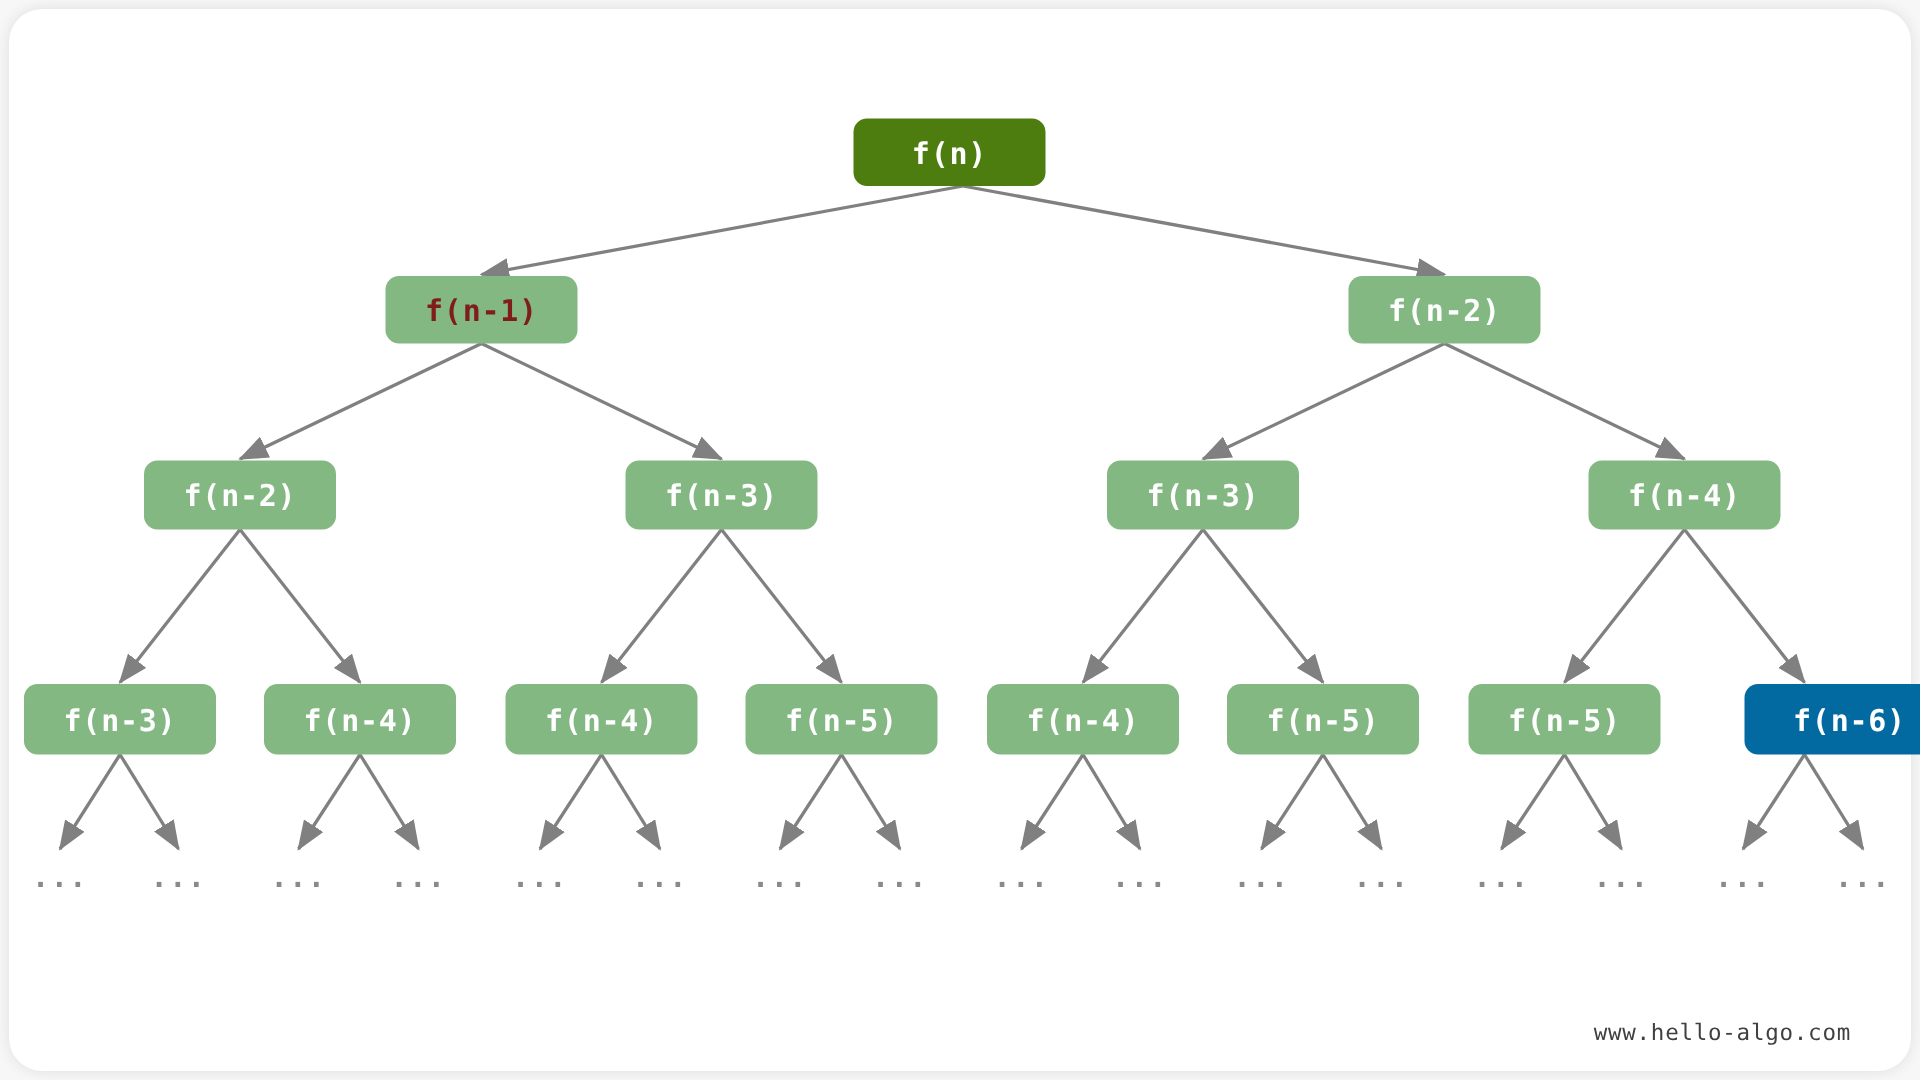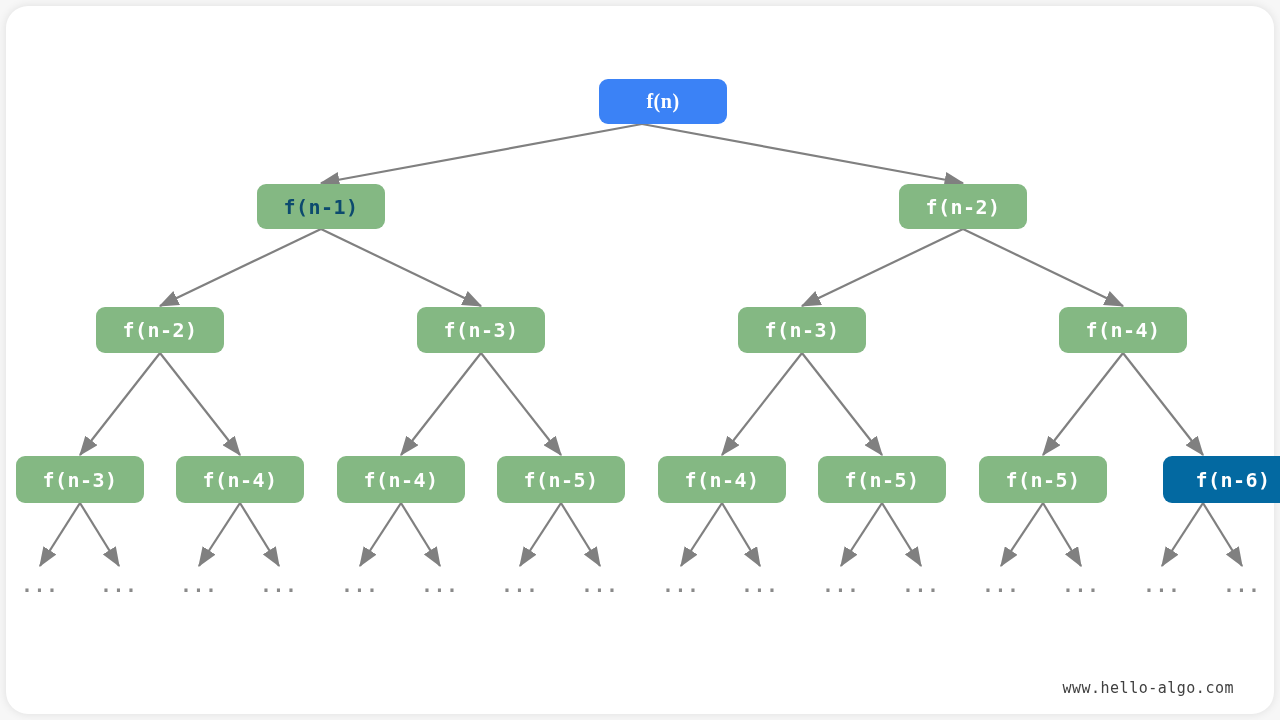--- a/index.html
+++ b/index.html
@@ -114,22 +114,22 @@
         <line x1="882" y1="503" x2="841" y2="566" stroke="#808080" stroke-width="2.2" marker-end="url(#arrowhead)"></line>
         <line x1="882" y1="503" x2="921" y2="566" stroke="#808080" stroke-width="2.2" marker-end="url(#arrowhead)"></line>
         <line x1="1043" y1="503" x2="1001" y2="566" stroke="#808080" stroke-width="2.2" marker-end="url(#arrowhead)"></line>
         <line x1="1043" y1="503" x2="1081" y2="566" stroke="#808080" stroke-width="2.2" marker-end="url(#arrowhead)"></line>
         <line x1="1203" y1="503" x2="1162" y2="566" stroke="#808080" stroke-width="2.2" marker-end="url(#arrowhead)"></line>
         <line x1="1203" y1="503" x2="1242" y2="566" stroke="#808080" stroke-width="2.2" marker-end="url(#arrowhead)"></line>
       </g>
   </svg>
 
   <div id="node-layer">
-      <div class="node" style="left: 599px; top: 79px; width: 128px; height: 45px; background: #3b82f6; color: rgb(255, 255, 255); font-family: Liberation Serif, serif;">f(n)</div>
-      <div class="node" style="left: 257px; top: 184px; width: 128px; height: 45px; background: rgb(132, 184, 131); color: #0c4a6e;">f(n-1)</div>
+      <div class="node" style="left: 569px; top: 79px; width: 128px; height: 45px; background: #4d7c0f; color: rgb(255, 255, 255);">f(n)</div>
+      <div class="node" style="left: 257px; top: 184px; width: 128px; height: 45px; background: rgb(132, 184, 131); color: #7f1d1d;">f(n-1)</div>
       <div class="node" style="left: 899px; top: 184px; width: 128px; height: 45px; background: rgb(132, 184, 131); color: rgb(255, 255, 255);">f(n-2)</div>
       <div class="node" style="left: 96px; top: 307px; width: 128px; height: 46px; background: rgb(132, 184, 131); color: rgb(255, 255, 255);">f(n-2)</div>
       <div class="node" style="left: 417px; top: 307px; width: 128px; height: 46px; background: rgb(132, 184, 131); color: rgb(255, 255, 255);">f(n-3)</div>
       <div class="node" style="left: 738px; top: 307px; width: 128px; height: 46px; background: rgb(132, 184, 131); color: rgb(255, 255, 255);">f(n-3)</div>
       <div class="node" style="left: 1059px; top: 307px; width: 128px; height: 46px; background: rgb(132, 184, 131); color: rgb(255, 255, 255);">f(n-4)</div>
       <div class="node" style="left: 16px; top: 456px; width: 128px; height: 47px; background: rgb(132, 184, 131); color: rgb(255, 255, 255);">f(n-3)</div>
       <div class="node" style="left: 176px; top: 456px; width: 128px; height: 47px; background: rgb(132, 184, 131); color: rgb(255, 255, 255);">f(n-4)</div>
       <div class="node" style="left: 337px; top: 456px; width: 128px; height: 47px; background: rgb(132, 184, 131); color: rgb(255, 255, 255);">f(n-4)</div>
       <div class="node" style="left: 497px; top: 456px; width: 128px; height: 47px; background: rgb(132, 184, 131); color: rgb(255, 255, 255);">f(n-5)</div>
       <div class="node" style="left: 658px; top: 456px; width: 128px; height: 47px; background: rgb(132, 184, 131); color: rgb(255, 255, 255);">f(n-4)</div>

